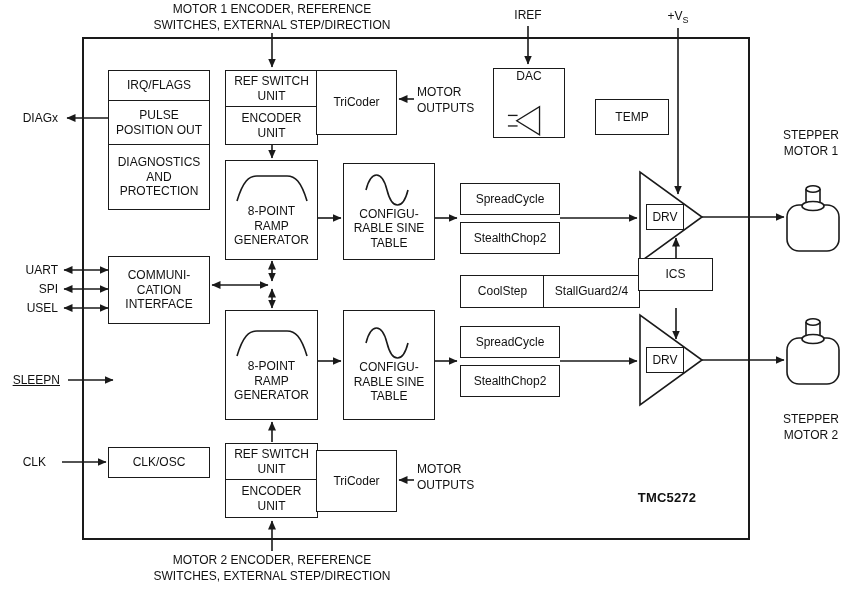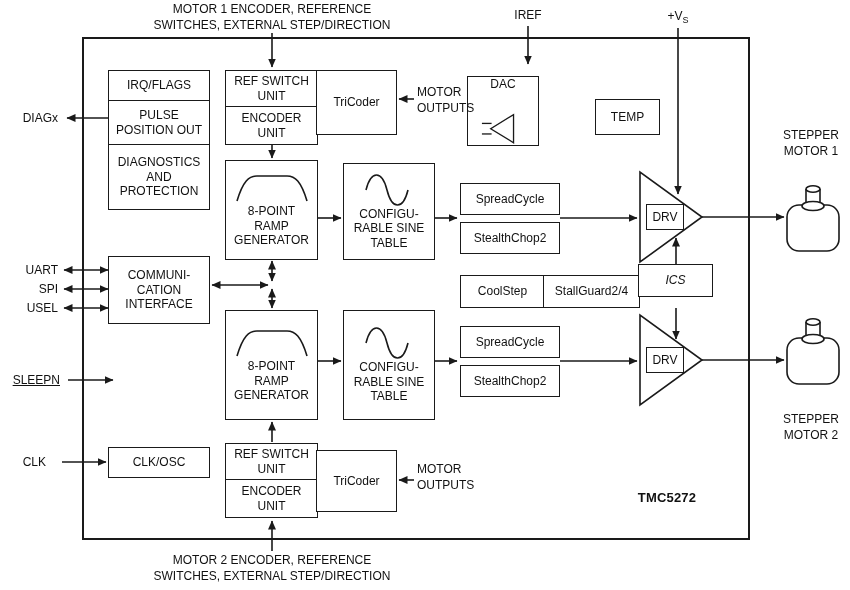--- a/index.html
+++ b/index.html
@@ -152,21 +152,21 @@
   <div class="box" style="left:460px; top:222px; width:100px; height:32px;">
     <span>StealthChop2</span>
   </div>
 
   <div class="box" style="left:460px; top:275px; width:85px; height:33px;">
     <span>CoolStep</span>
   </div>
   <div class="box" style="left:543px; top:275px; width:97px; height:33px;">
     <span>StallGuard2/4</span>
   </div>
-  <div class="box" style="left:638px; top:264px; width:75px; height:33px;font-style:italic;">
+  <div class="box" style="left:638px; top:258px; width:75px; height:33px;">
     <span>ICS</span>
   </div>
 
   <div class="box col" style="left:225px; top:310px; width:93px; height:110px;">
     <svg width="78" height="32" viewBox="0 0 78 32">
       <path d="M4,29 C10,9 16,4 24,4 L54,4 C62,4 68,9 74,29" fill="none" stroke="#1a1a1a" stroke-width="1.6"></path>
     </svg>
     <div>8-POINT
 RAMP
 GENERATOR</div>
@@ -192,29 +192,29 @@
 UNIT</span>
   </div>
   <div class="box" style="left:225px; top:479px; width:93px; height:39px;">
     <span>ENCODER
 UNIT</span>
   </div>
   <div class="box" style="left:316px; top:450px; width:81px; height:62px;">
     <span>TriCoder</span>
   </div>
 
-  <div class="box col" style="left:467px; top:68px; width:72px; height:70px; gap:20px;margin-top:8px;">
+  <div class="box col" style="left:493px; top:68px; width:72px; height:70px; gap:20px;">
     <div>DAC</div>
     <svg width="52" height="38" viewBox="0 0 52 38">
       <path d="M38,3 L38,35 L12,19 Z" fill="none" stroke="#1a1a1a" stroke-width="1.5"></path>
       <line x1="2" y1="13" x2="13" y2="13" stroke="#1a1a1a" stroke-width="1.5"></line>
       <line x1="2" y1="25" x2="13" y2="25" stroke="#1a1a1a" stroke-width="1.5"></line>
     </svg>
   </div>
-  <div class="box" style="left:595px; top:99px; width:65px; height:36px;">
+  <div class="box" style="left:595px; top:99px; width:74px; height:36px;">
     <span>TEMP</span>
   </div>
 
   <div class="box" style="left:646px; top:204px; width:38px; height:26px;">
     <span>DRV</span>
   </div>
   <div class="box" style="left:646px; top:347px; width:38px; height:26px;">
     <span>DRV</span>
   </div>
 

